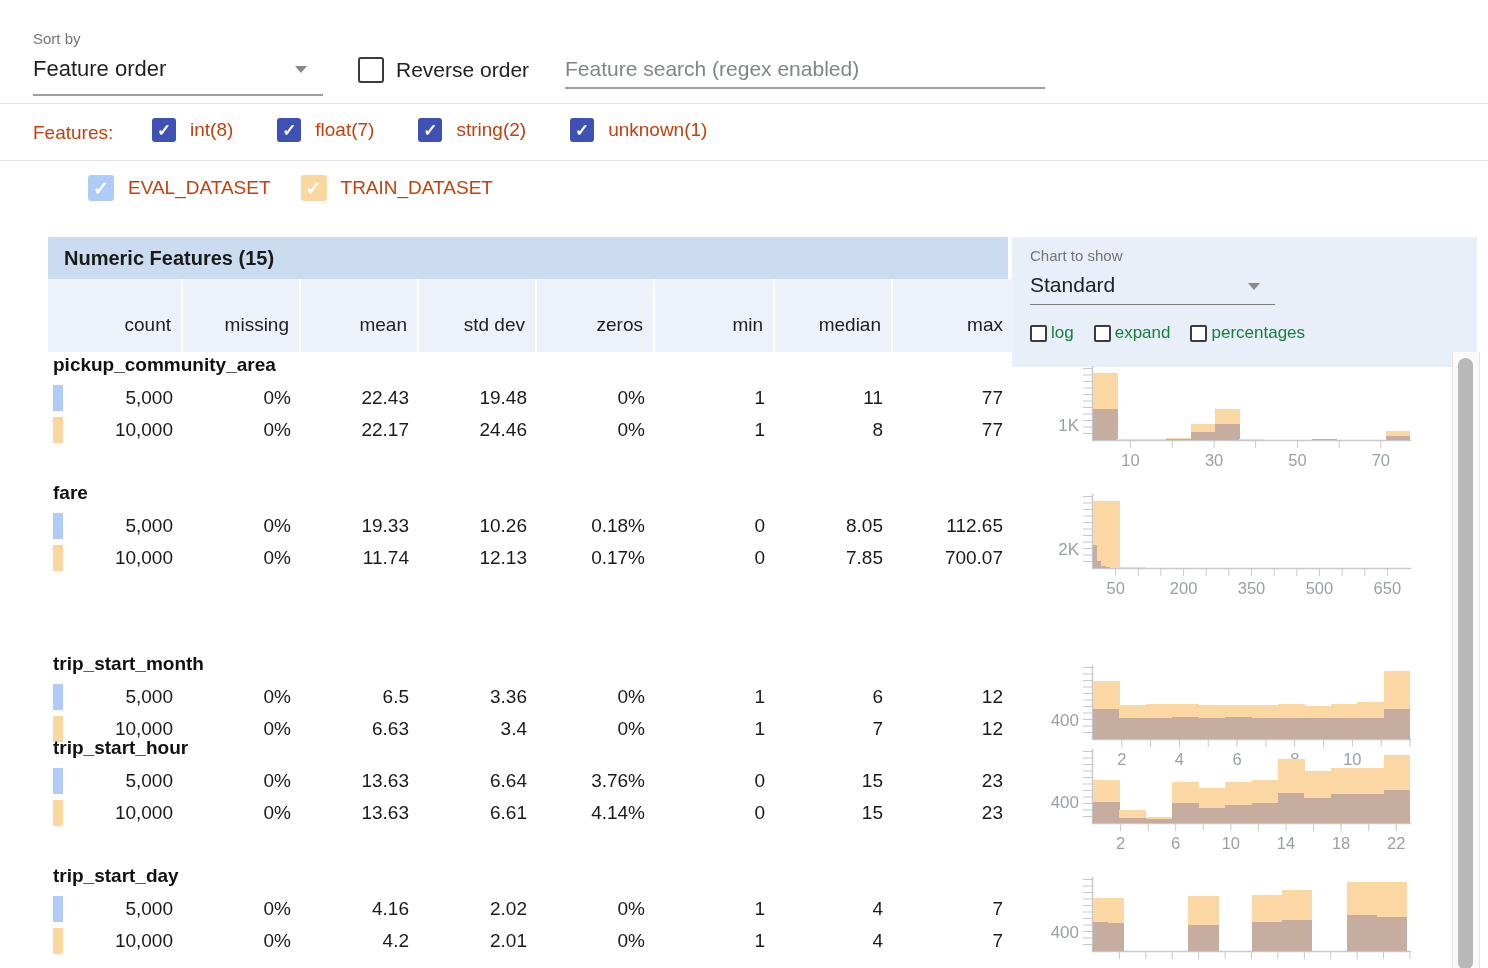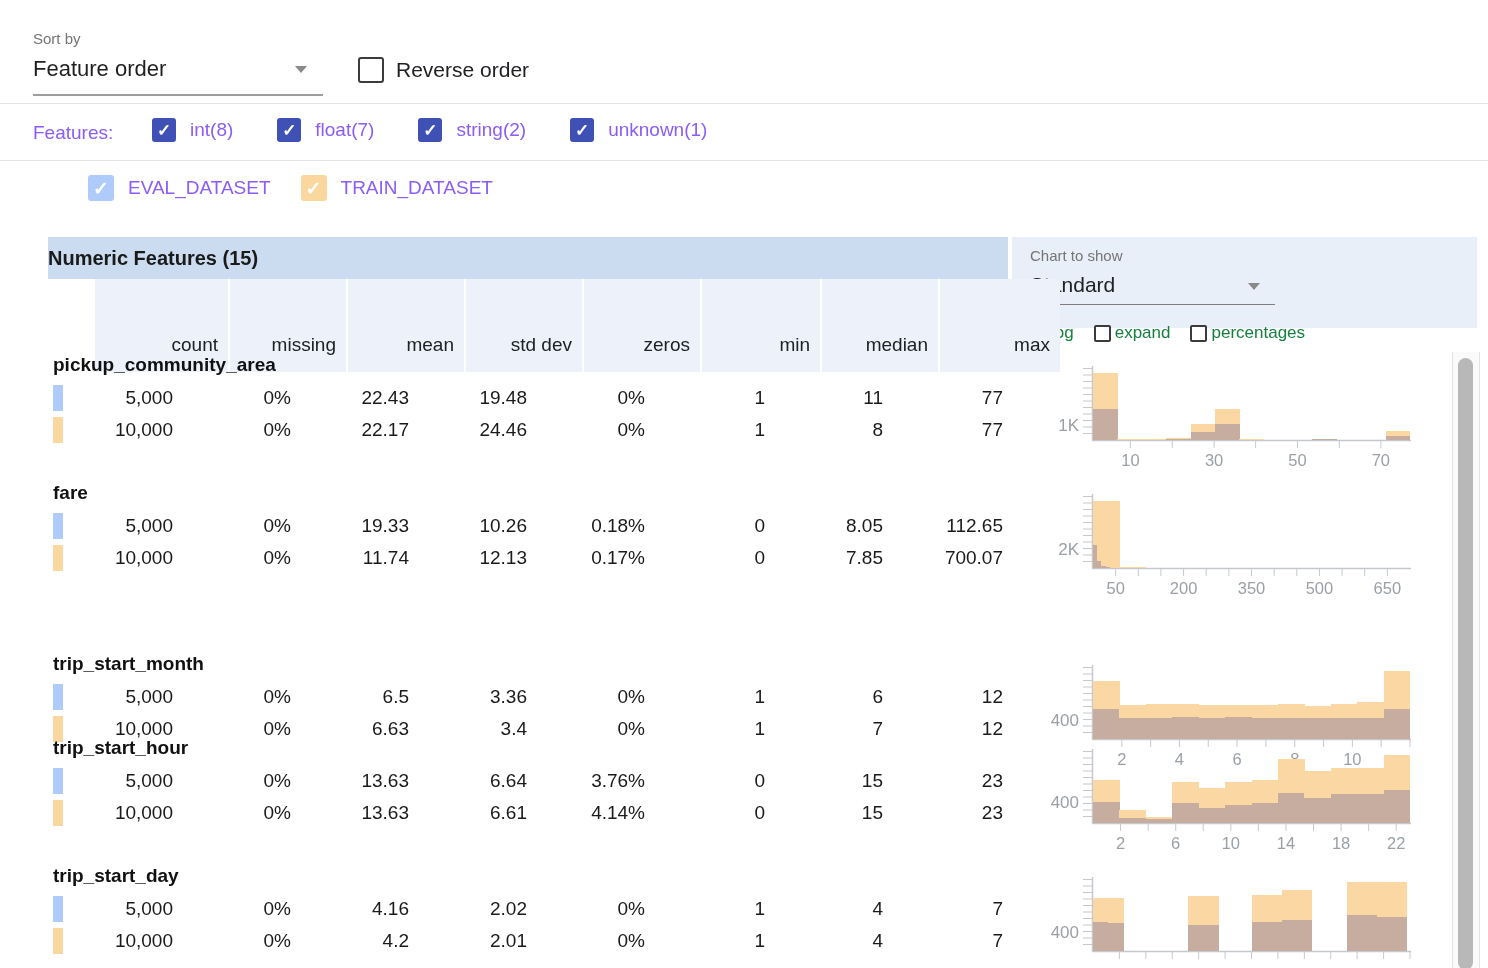--- a/index.html
+++ b/index.html
@@ -11,21 +11,21 @@
   .underline{height:2px;background:#9e9e9e;}
   .dd-arrow{width:0;height:0;border-left:6px solid transparent;border-right:6px solid transparent;border-top:7px solid #8a8a8a;}
   .cb-outline{width:22px;height:22px;border:2px solid #3c3c3c;border-radius:3px;background:#fff;box-sizing:content-box;}
   .cb-small{width:13px;height:13px;border:2px solid #3c3c3c;border-radius:2px;background:#fff;}
   .cb-fill{width:24px;height:24px;border-radius:3px;display:flex;align-items:center;justify-content:center;
            color:#fff;font-size:17px;font-weight:bold;}
   .cb-legend{width:26px;height:26px;border-radius:3px;display:flex;align-items:center;justify-content:center;
            color:#fff;font-size:19px;font-weight:bold;}
   .row-flex{display:flex;align-items:center;}
   .divider{height:1px;background:#e3e3e3;}
-  .lbl{font-size:19px;color:#8b5cf6;}
+  .lbl{font-size:19px;color:#c2410c;}
   #search-input{border:none;border-bottom:2px solid #9e9e9e;outline:none;background:transparent;
                 font-family:"Liberation Sans",sans-serif;font-size:21px;color:#202124;width:480px;padding:0 0 6px 0;}
   #search-input::placeholder{color:#80868b;}
   .banner{background:#cbdcf0;}
   .banner-title{font-size:20px;font-weight:bold;color:#1a1a1a;}
   .chart-panel{background:#e8eff8;}
   .stat-grid{display:grid;grid-template-columns:135px 118px 118px 118px 118px 120px 118px 120px;width:965px;}
   .hdr-row{background:#edf2fa;}
   .hdr-cell{display:flex;align-items:flex-end;justify-content:flex-end;padding:0 10px 16px 0;
             font-size:19px;color:#202124;border-right:2px solid #fff;box-sizing:border-box;}
@@ -43,20 +43,21 @@
 <div id="app">
 
   <div class="abs gray-lbl" style="left:33px;top:30px;">Sort by</div>
   <div class="abs" style="left:33px;top:56px;width:290px;">
     <span class="sel-value">Feature order</span>
     <span class="dd-arrow abs" style="left:262px;top:10px;"></span>
     <div class="underline abs" style="left:0;top:38px;width:290px;"></div>
   </div>
   <div class="abs cb-outline" style="left:358px;top:57px;"></div>
   <div class="abs" style="left:396px;top:58px;font-size:21px;">Reverse order</div>
+  <input id="search-input" class="abs" style="left: 565px; top: 57px;" placeholder="Feature search (regex enabled)">
   <div class="abs divider" style="left:0;top:103px;width:1488px;"></div>
 
   <div class="abs lbl" style="left:33px;top:122px;">Features:</div>
   <div class="abs row-flex" style="left:152px;top:118px;gap:44px;" id="filter-items">
       <div class="row-flex" style="gap: 14px;">
         <div class="cb-fill" style="background: rgb(63, 81, 181);">✓</div>
         <span class="lbl">int(8)</span>
       </div>
       <div class="row-flex" style="gap: 14px;">
         <div class="cb-fill" style="background: rgb(63, 81, 181);">✓</div>
@@ -78,24 +79,24 @@
         <div class="cb-legend" style="background: rgb(174, 203, 250);">✓</div>
         <span class="lbl">EVAL_DATASET</span>
       </div>
       <div class="row-flex" style="gap: 14px;">
         <div class="cb-legend" style="background: rgb(251, 215, 160);">✓</div>
         <span class="lbl">TRAIN_DATASET</span>
       </div>
     </div>
 
   <div class="abs banner row-flex" style="left:48px;top:237px;width:960px;height:42px;">
-    <span class="banner-title" style="margin-left:0;">Numeric Features (15)</span>
+    <span class="banner-title" style="margin-left:16px;">Numeric Features (15)</span>
   </div>
 
-  <div class="abs chart-panel" style="left:1012px;top:237px;width:465px;height:91px;text-decoration:underline;">
+  <div class="abs chart-panel" style="left:1012px;top:237px;width:465px;height:130px;text-decoration:underline;">
     <div class="abs gray-lbl" style="left:18px;top:10px;">Chart to show</div>
     <div class="abs" style="left:18px;top:36px;width:245px;">
       <span style="font-size:21px;">Standard</span>
       <span class="dd-arrow abs" style="left:218px;top:10px;"></span>
       <div class="abs" style="left:0;top:31px;width:245px;height:1px;background:#7d7d7d;"></div>
     </div>
     <div class="abs row-flex" style="left:18px;top:86px;gap:20px;" id="chart-toggles">
         <div class="row-flex" style="gap: 4px;">
           <div class="cb-small"></div>
           <span class="toggle-lbl">log</span>
@@ -104,21 +105,21 @@
           <div class="cb-small"></div>
           <span class="toggle-lbl">expand</span>
         </div>
         <div class="row-flex" style="gap: 4px;">
           <div class="cb-small"></div>
           <span class="toggle-lbl">percentages</span>
         </div>
       </div>
   </div>
 
-  <div class="abs hdr-row stat-grid" style="left:48px;top:279px;height:93px;margin-left:47px;" id="header-row">
+  <div class="abs hdr-row stat-grid" style="left:48px;top:279px;height:73px;" id="header-row">
       <div class="hdr-cell">count</div>
       <div class="hdr-cell">missing</div>
       <div class="hdr-cell">mean</div>
       <div class="hdr-cell">std dev</div>
       <div class="hdr-cell">zeros</div>
       <div class="hdr-cell">min</div>
       <div class="hdr-cell">median</div>
       <div class="hdr-cell">max</div>
     </div>
 

